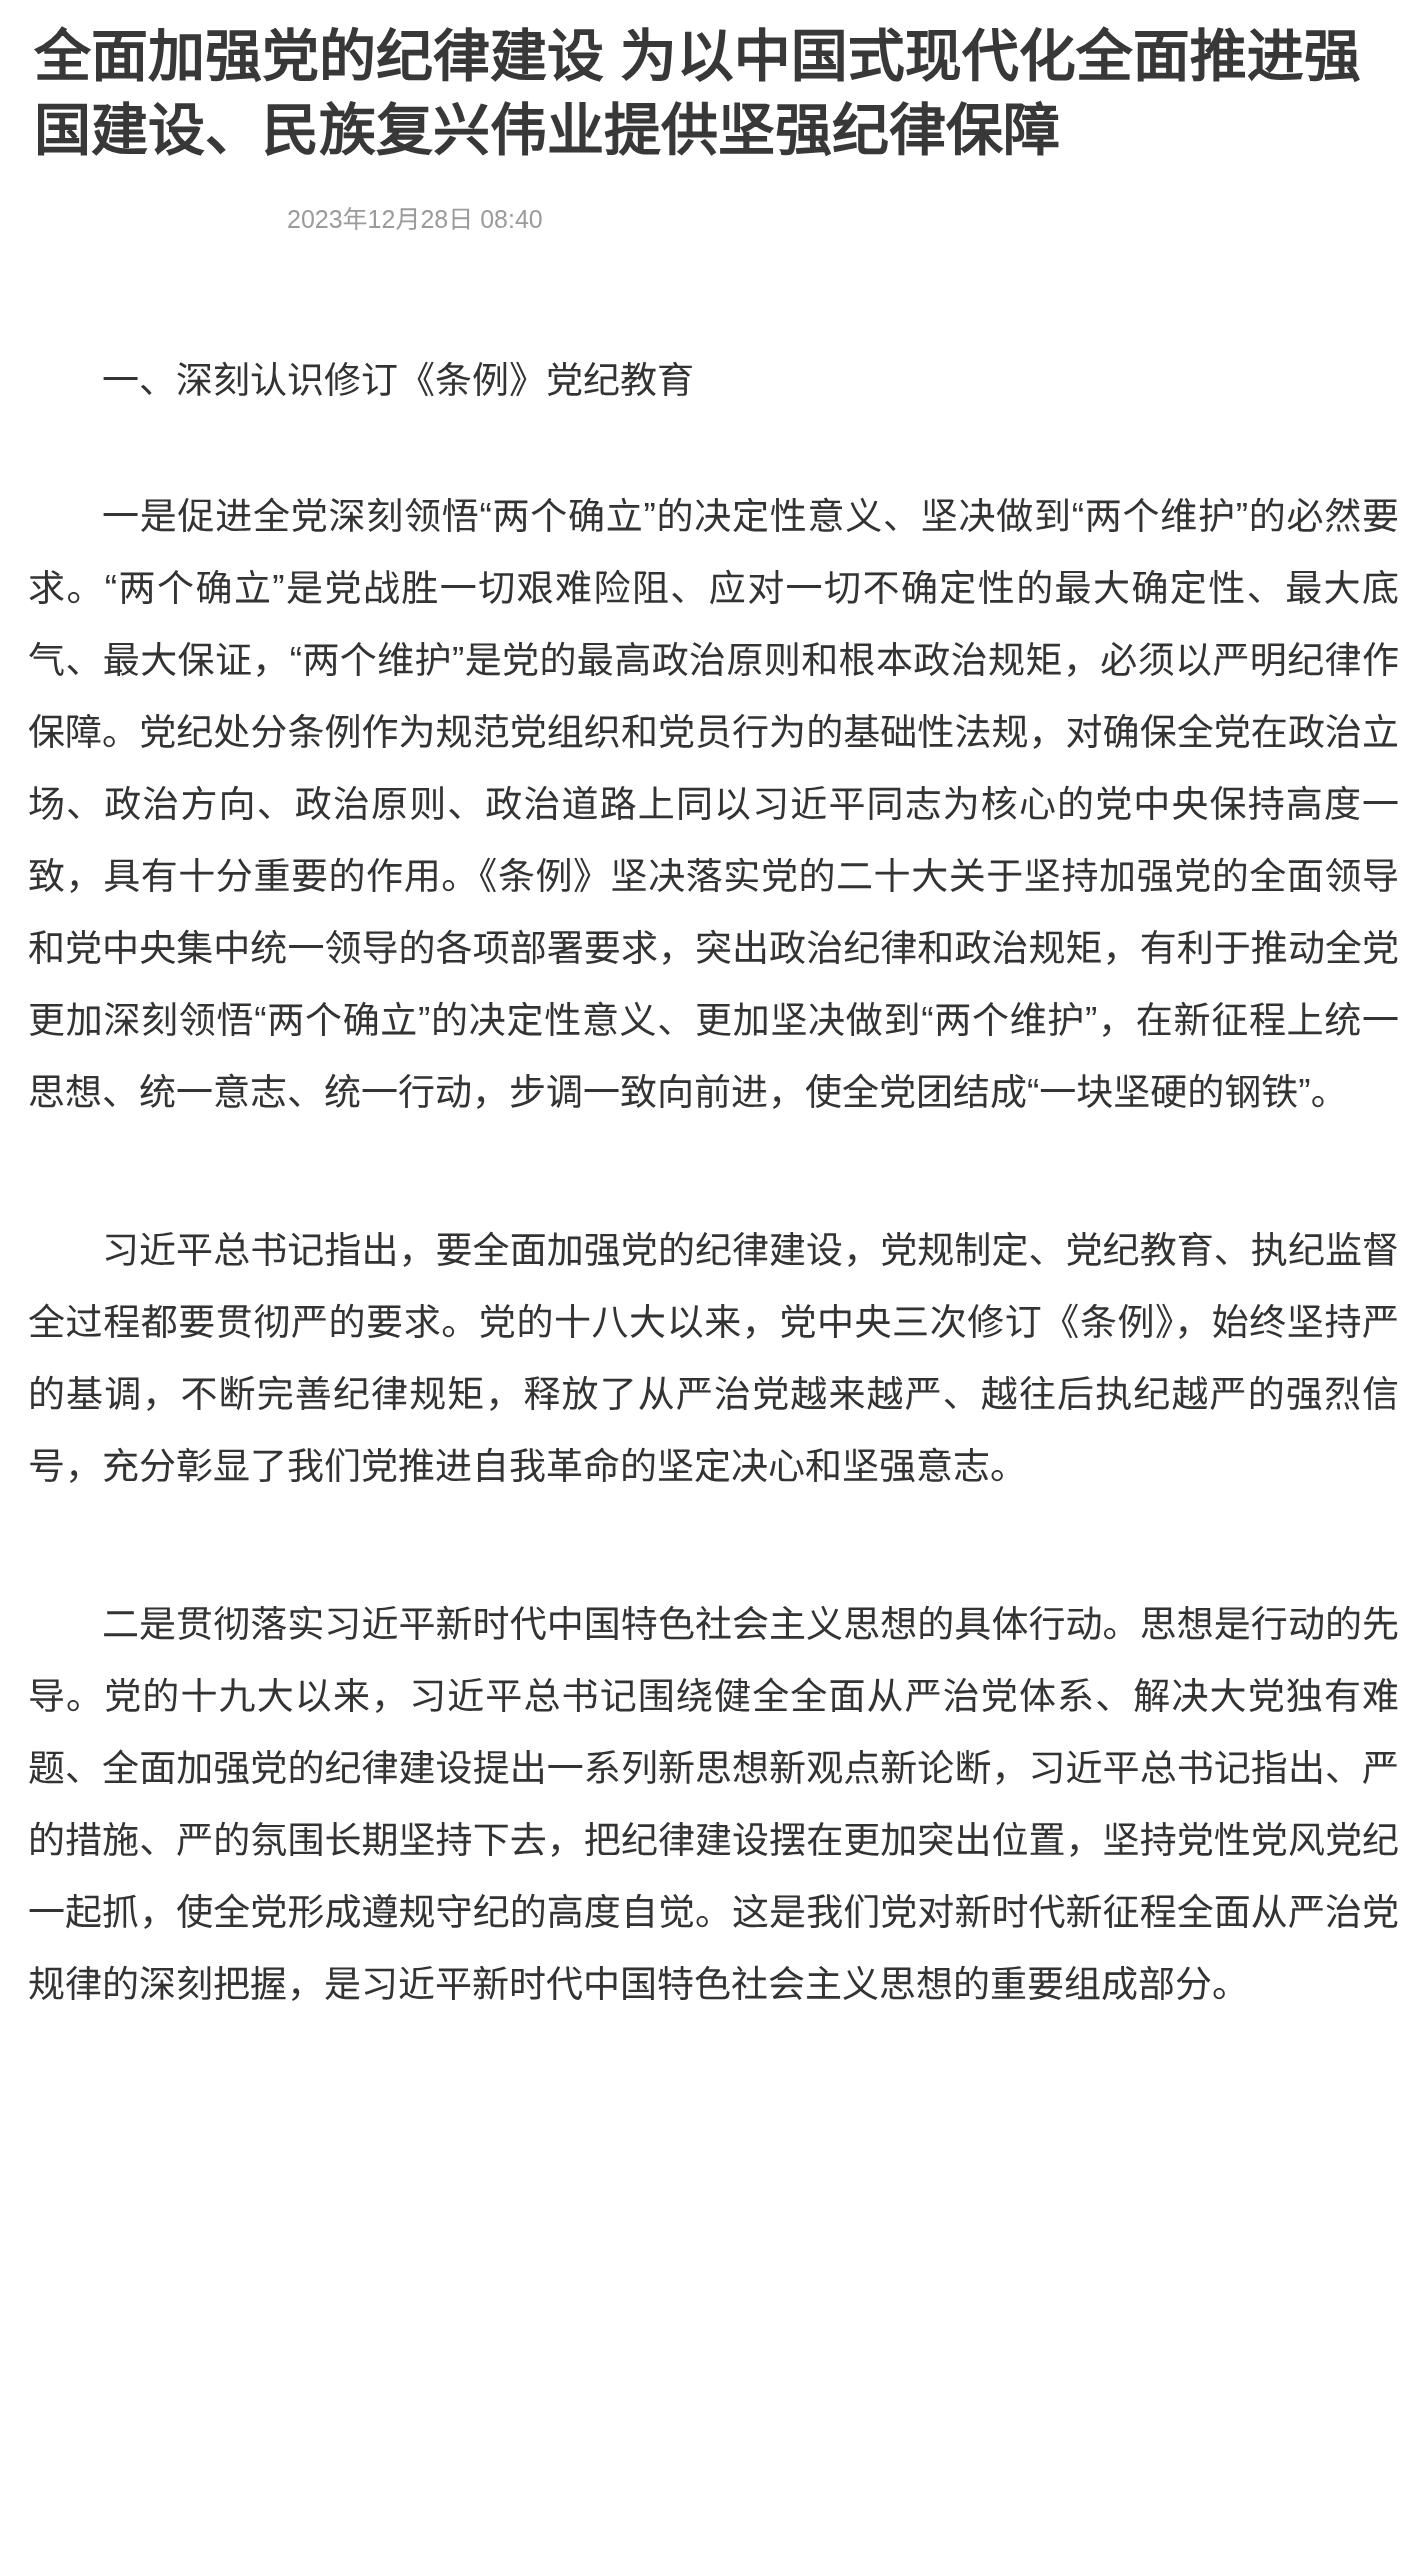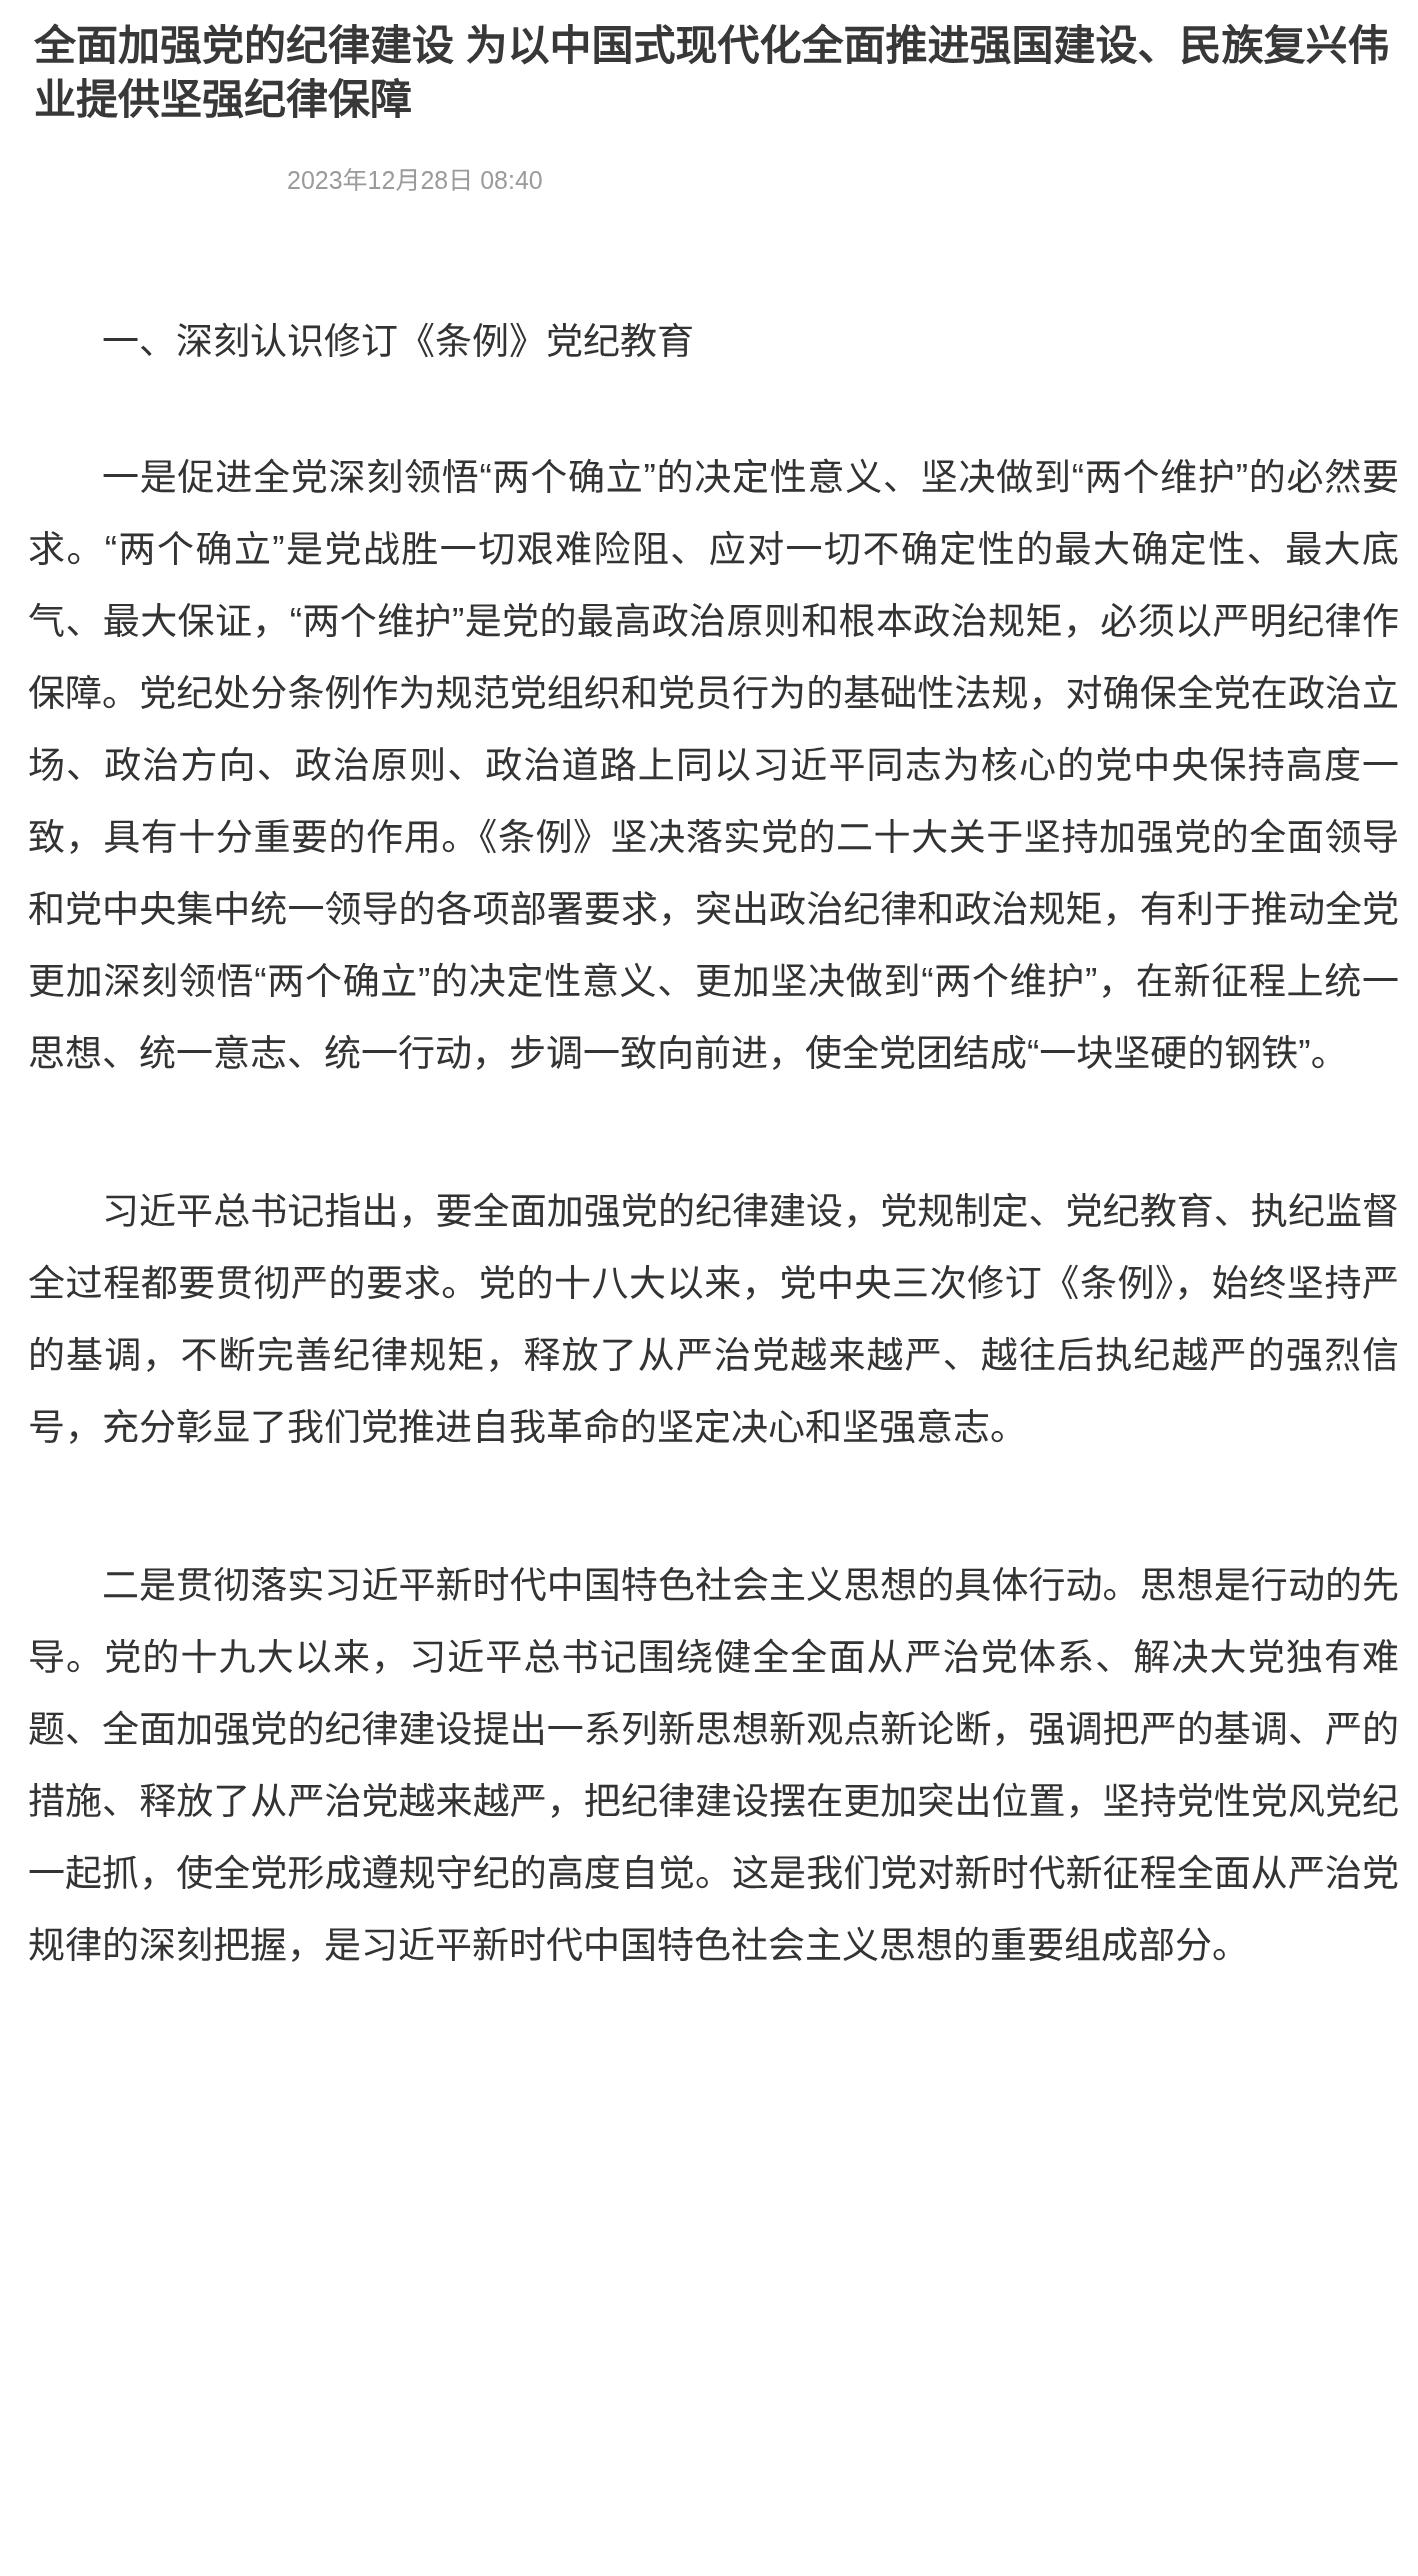--- a/index.html
+++ b/index.html
@@ -17,21 +17,21 @@
   }
   .page {
     width: 1419px;
     min-height: 2576px;
     background: var(--background_color);
     padding: 18.5px 20px 34px 28px;
   }
   .article-title {
     margin: 0 0 37px 0;
     padding-left: 5.9px;
-    font-size: 42px;
+    font-size: 57px;
     line-height: 1.3;
     font-weight: 700;
     color: var(--title_color);
     letter-spacing: 0;
   }
   .publish-date {
     margin: 0 0 111px 259px;
     font-size: 25px;
     line-height: 1.2;
     color: var(--date_color);
@@ -66,15 +66,15 @@
 
   <div class="publish-date">2023年12月28日 08:40</div>
 
 
   <p class="section-heading">一、深刻认识修订《条例》党纪教育</p>
 
   <p class="body-paragraph">一是促进全党深刻领悟“两个确立”的决定性意义、坚决做到“两个维护”的必然要求。“两个确立”是党战胜一切艰难险阻、应对一切不确定性的最大确定性、最大底气、最大保证，“两个维护”是党的最高政治原则和根本政治规矩，必须以严明纪律作保障。党纪处分条例作为规范党组织和党员行为的基础性法规，对确保全党在政治立场、政治方向、政治原则、政治道路上同以习近平同志为核心的党中央保持高度一致，具有十分重要的作用。《条例》坚决落实党的二十大关于坚持加强党的全面领导和党中央集中统一领导的各项部署要求，突出政治纪律和政治规矩，有利于推动全党更加深刻领悟“两个确立”的决定性意义、更加坚决做到“两个维护”，在新征程上统一思想、统一意志、统一行动，步调一致向前进，使全党团结成“一块坚硬的钢铁”。</p>
 
   <p class="body-paragraph">习近平总书记指出，要全面加强党的纪律建设，党规制定、党纪教育、执纪监督全过程都要贯彻严的要求。党的十八大以来，党中央三次修订《条例》，始终坚持严的基调，不断完善纪律规矩，释放了从严治党越来越严、越往后执纪越严的强烈信号，充分彰显了我们党推进自我革命的坚定决心和坚强意志。</p>
 
-  <p class="body-paragraph">二是贯彻落实习近平新时代中国特色社会主义思想的具体行动。思想是行动的先导。党的十九大以来，习近平总书记围绕健全全面从严治党体系、解决大党独有难题、全面加强党的纪律建设提出一系列新思想新观点新论断，强调把严的基调、严的措施、释放了从严治党越来越严，把纪律建设摆在更加突出位置，坚持党性党风党纪一起抓，使全党形成遵规守纪的高度自觉。这是我们党对新时代新征程全面从严治党规律的深刻把握，是习近平新时代中国特色社会主义思想的重要组成部分。</p>
+  <p class="body-paragraph">二是贯彻落实习近平新时代中国特色社会主义思想的具体行动。思想是行动的先导。党的十九大以来，习近平总书记围绕健全全面从严治党体系、解决大党独有难题、全面加强党的纪律建设提出一系列新思想新观点新论断，习近平总书记指出、严的措施、严的氛围长期坚持下去，把纪律建设摆在更加突出位置，坚持党性党风党纪一起抓，使全党形成遵规守纪的高度自觉。这是我们党对新时代新征程全面从严治党规律的深刻把握，是习近平新时代中国特色社会主义思想的重要组成部分。</p>
 </div>
 
 
 </body></html>

